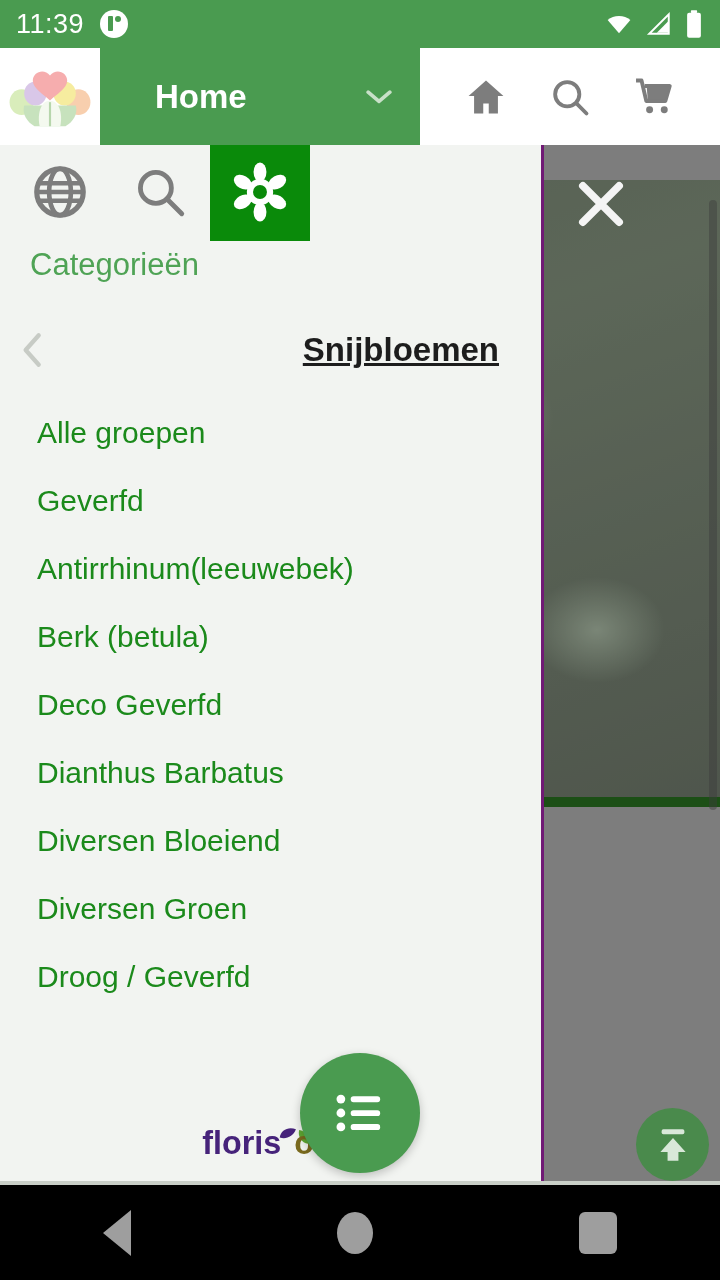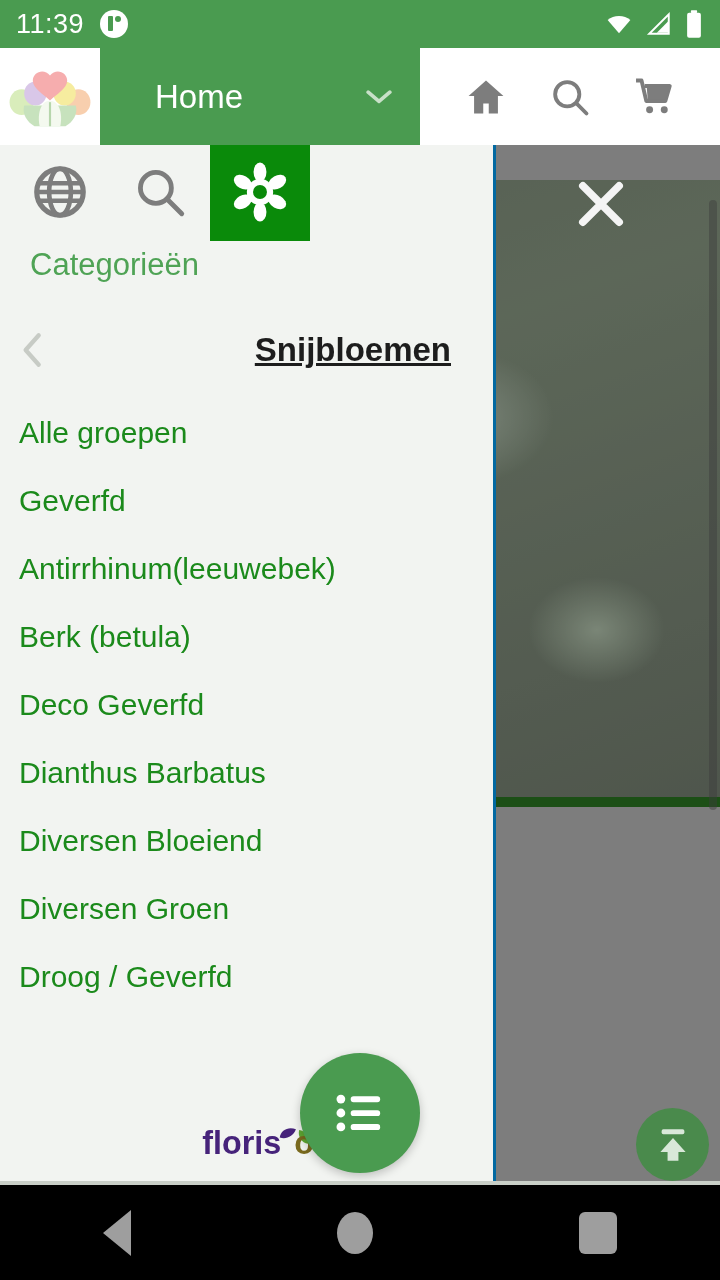--- a/index.html
+++ b/index.html
@@ -89,21 +89,21 @@
     flex: 0 0 320px;
     background: #4a9b50;
     display: flex;
     align-items: center;
     padding-left: 55px;
     padding-right: 28px;
   }
   .home-label {
     color: #ffffff;
     font-size: 33px;
-    font-weight: 400;
+    font-weight: 700;
     flex: 1;
   }
   .chev-down {
     width: 26px; height: 16px;
     flex: 0 0 26px;
   }
 
   .header-actions {
     flex: 1;
     background: #ffffff;
@@ -170,25 +170,25 @@
     position: absolute;
     top: 0; left: 0;
     width: 7px; height: 1040px;
     background: #55a35a;
   }
 
   
   .drawer {
     position: absolute;
     top: 143px; left: 0;
-    width: 496px; height: 1042px;
+    width: 544px; height: 1042px;
     background: #f2f4f1;
     z-index: 30;
     overflow: hidden;
-    border-right: 3px solid #0369a1;
+    border-right: 3px solid #701a75;
   }
 
   .drawer-tabs {
     display: flex;
     align-items: flex-start;
     height: 98px;
     background: #f2f4f1;
     padding-left: 10px;
   }
   .tab-btn {
@@ -228,24 +228,25 @@
     font-size: 33px;
     font-weight: 700;
     padding-right: 20px;
     text-decoration: underline;
   }
 
   .cat-list { padding-top: 6px; }
   .cat-item {
     color: #1b8a1b;
     font-size: 30px;
-    padding: 0 0 0 19px;
+    padding: 0 0 0 10px;
     height: 68px;
     line-height: 68px;
     white-space: nowrap;
+    margin-left: 27px;
   }
 
   .brand-footer {
     position: absolute;
     bottom: 16px; left: 0;
     width: 557px;
     display: flex;
     align-items: center;
     justify-content: center;
     height: 60px;

